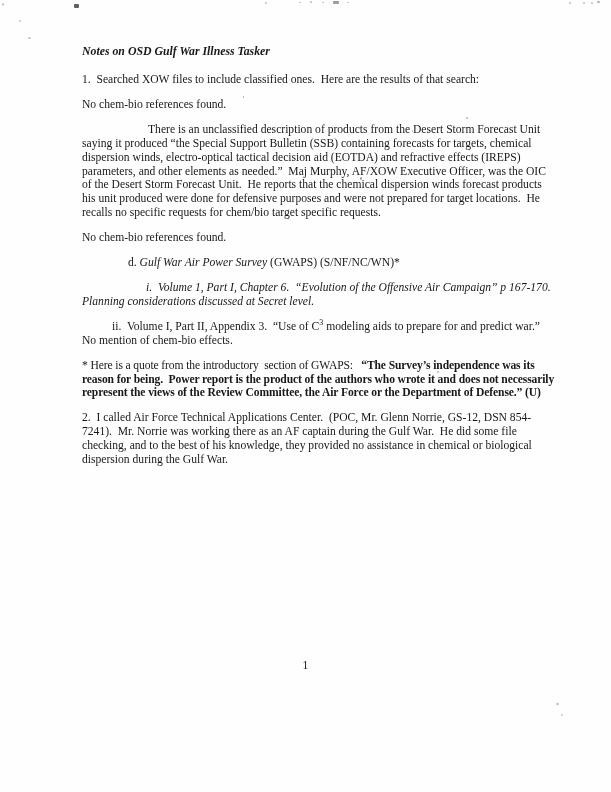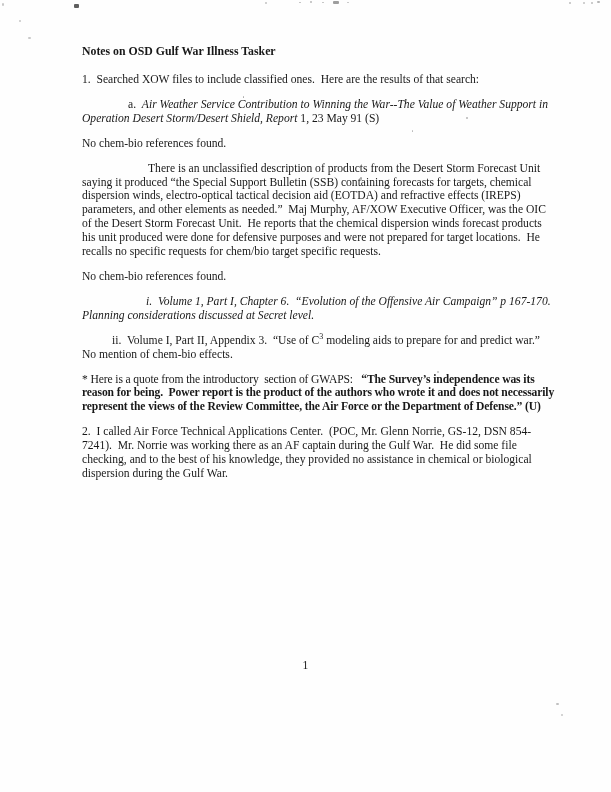--- a/index.html
+++ b/index.html
@@ -17,20 +17,21 @@
     left: 82px;
     top: 44px;
     width: 474px;
   }
   .doc-title {
     margin: 0 0 15px 0;
     font-size: 11.8px;
     line-height: 14px;
     font-weight: bold;
     white-space: pre-wrap;
+    font-style: italic;
   }
   p.para {
     margin: 8px 0 11px 0;
     font-size: 11.6px;
     line-height: 13.9px;
     white-space: pre-wrap;
   }
   
   .k-body         { }
   .k-lettered     { text-indent: 46px; }
@@ -53,24 +54,24 @@
   .speck { position: absolute; border-radius: 1px; }
 </style>
 </head>
 <body>
 
 <div class="page">
   <div class="content">
     <p class="doc-title">Notes on OSD Gulf War Illness Tasker</p>
     <div id="doc-paragraphs">
         <p class="para k-body">1.  Searched XOW files to include classified ones.  Here are the results of that search:</p>
-        <p class="para k-lettered">a.  <span class="run-i ">Air Weather Service Contribution to Winning the War--The Value of Weather Support in Operation Desert Storm/Desert Shield, Report</span> 1, 23 May 91 (S)</p>
         <p class="para k-finding">No chem-bio references found.</p>
         <p class="para k-continuation">There is an unclassified description of products from the Desert Storm Forecast Unit saying it produced “the Special Support Bulletin (SSB) containing forecasts for targets, chemical dispersion winds, electro-optical tactical decision aid (EOTDA) and refractive effects (IREPS) parameters, and other elements as needed.”  Maj Murphy, AF/XOW Executive Officer, was the OIC of the Desert Storm Forecast Unit.  He reports that the chemical dispersion winds forecast products his unit produced were done for defensive purposes and were not prepared for target locations.  He recalls no specific requests for chem/bio target specific requests.</p>
         <p class="para k-finding">No chem-bio references found.</p>
+        <p class="para k-lettered">d. <span class="run-i ">Gulf War Air Power Survey</span> (GWAPS) (S/NF/NC/WN)*</p>
         <p class="para k-roman1">i.  Volume 1, Part I, Chapter 6.  “Evolution of the Offensive Air Campaign” p 167-170.  Planning considerations discussed at Secret level.</p>
         <p class="para k-roman2">ii.  Volume I, Part II, Appendix 3.  “Use of C<sup class="run-sup ">3</sup> modeling aids to prepare for and predict war.”  No mention of chem-bio effects.</p>
         <p class="para k-note">* Here is a quote from the introductory  section of GWAPS:   <span class="run-b">“The Survey’s independence was its reason for being.  Power report is the product of the authors who wrote it and does not necessarily represent the views of the Review Committee, the Air Force or the Department of Defense.” (U)</span></p>
         <p class="para k-body">2.  I called Air Force Technical Applications Center.  (POC, Mr. Glenn Norrie, GS-12, DSN 854-7241).  Mr. Norrie was working there as an AF captain during the Gulf War.  He did some file checking, and to the best of his knowledge, they provided no assistance in chemical or biological dispersion during the Gulf War.</p>
       </div>
   </div>
   <div class="page-num">1</div>
   <div id="specks">
       <div class="speck" style="left: 74px; top: 4px; width: 5px; height: 4px; background: rgb(95, 95, 95);"></div>
       <div class="speck" style="left: 2px; top: 3px; width: 2px; height: 3px; background: rgb(200, 200, 200);"></div>

